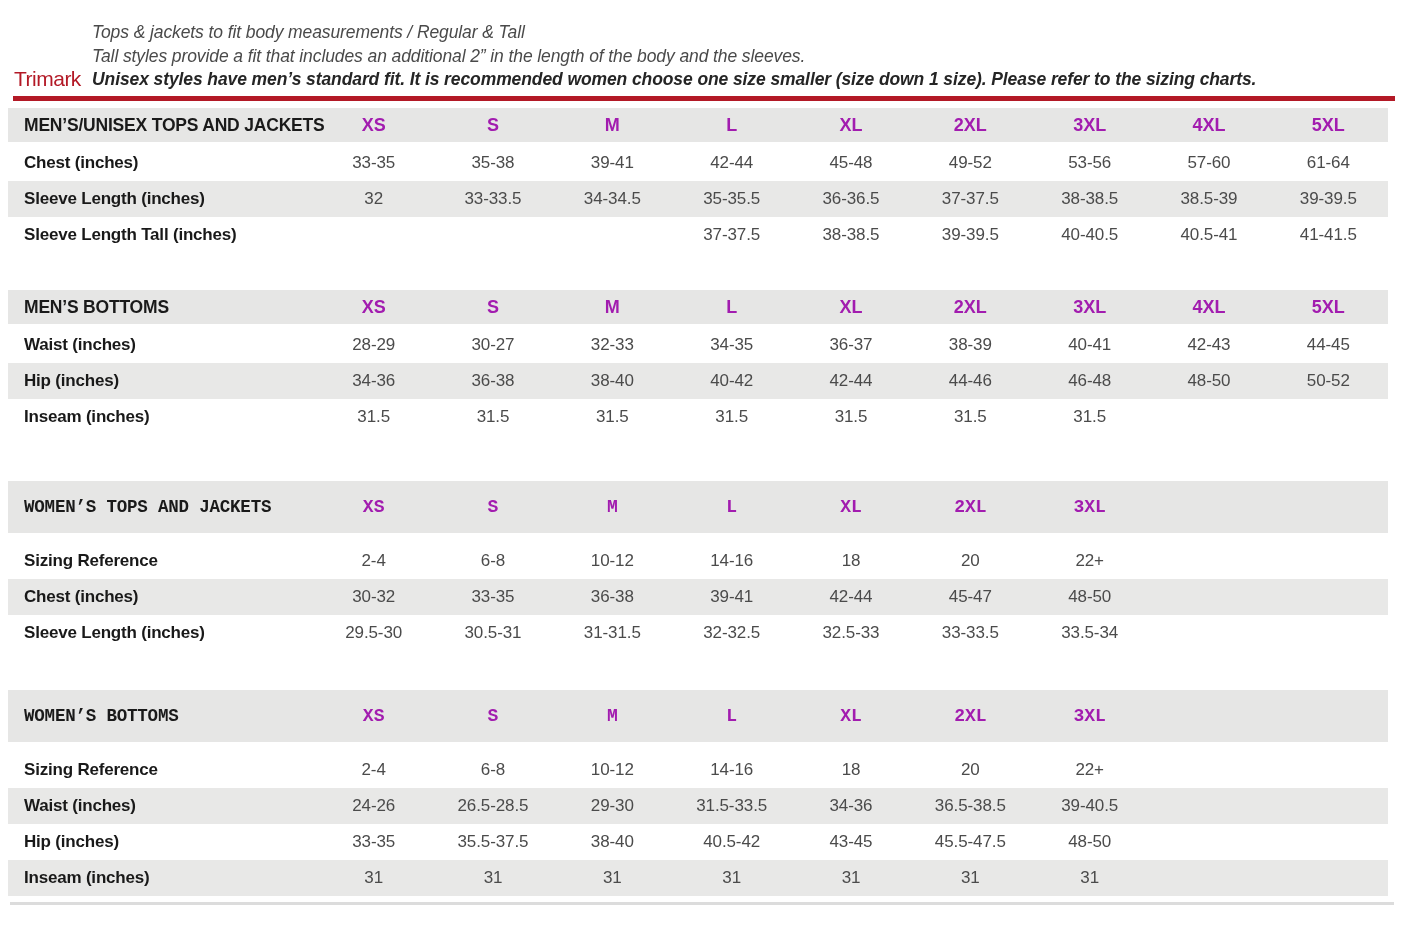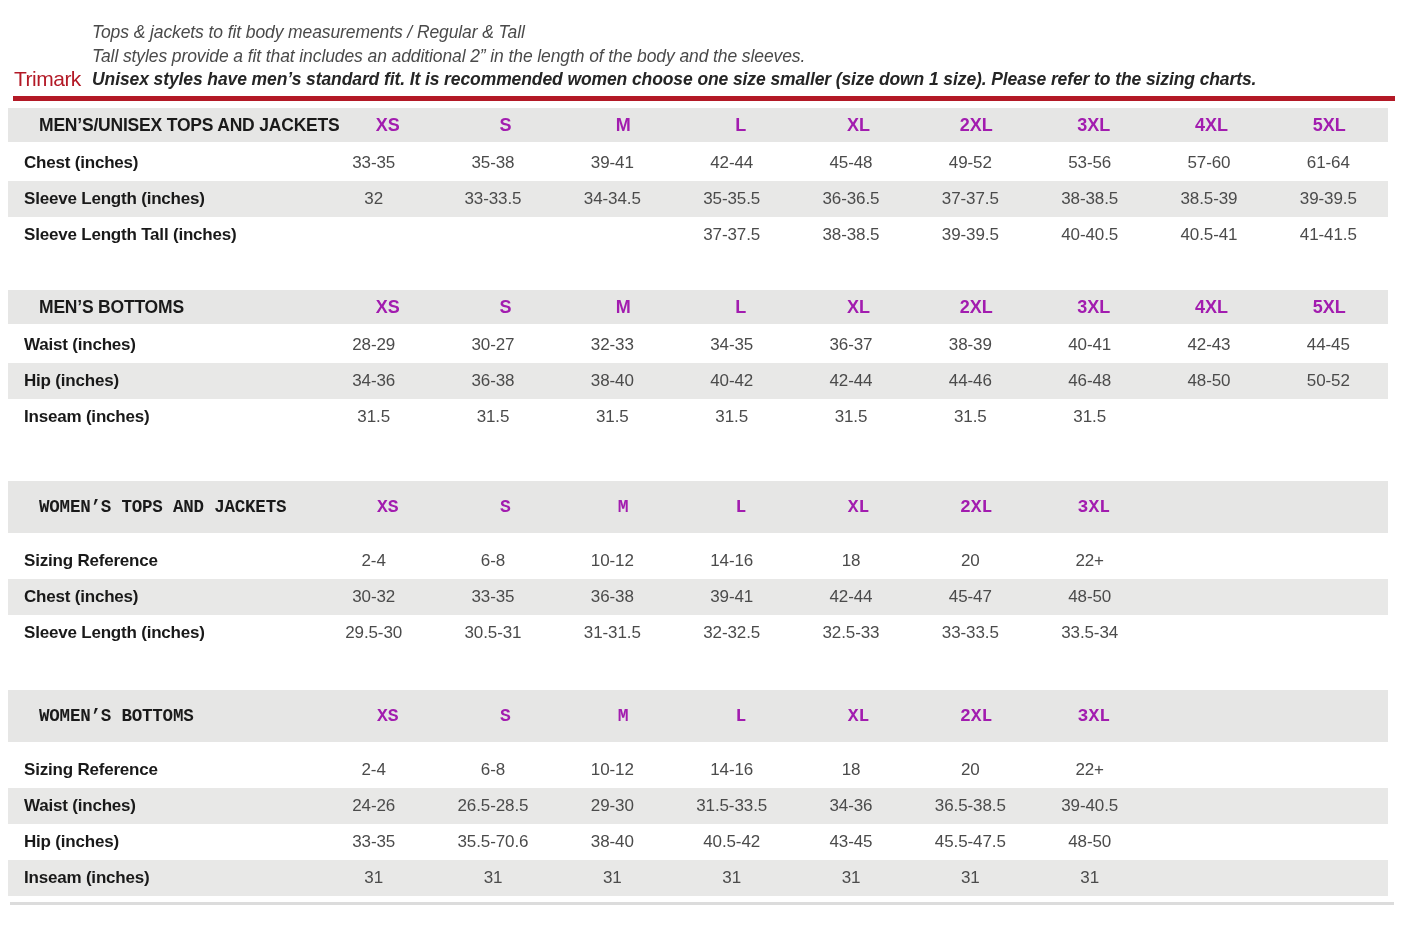--- a/index.html
+++ b/index.html
@@ -31,21 +31,20 @@
   #charts section + section{margin-top:37px;}
   #charts section:nth-of-type(3){margin-top:46px;}
   #charts section:nth-of-type(4){margin-top:39px;}
 
   .t-head{
     display:grid;
     grid-template-columns:306px repeat(9,1fr);
     align-items:center;
     background:#e6e6e5;
     height:34px;
-    padding-left:15px;
   }
   .womens .t-head{height:52px;font-family:Liberation Mono, monospace;}
   .t-head .title{
     padding-left:16px;
     font-weight:bold;font-size:17.5px;color:#1a1a1a;
     letter-spacing:-0.2px;white-space:nowrap;
   }
   .t-head .size{
     text-align:center;font-weight:bold;font-size:18px;color:#a21caf;
   }
@@ -272,21 +271,21 @@
           <div class="val">31.5-33.5</div>
           <div class="val">34-36</div>
           <div class="val">36.5-38.5</div>
           <div class="val">39-40.5</div>
           <div class="val"></div>
           <div class="val"></div>
         </div>
         <div class="t-row">
           <div class="label">Hip (inches)</div>
           <div class="val">33-35</div>
-          <div class="val">35.5-70.6</div>
+          <div class="val">35.5-37.5</div>
           <div class="val">38-40</div>
           <div class="val">40.5-42</div>
           <div class="val">43-45</div>
           <div class="val">45.5-47.5</div>
           <div class="val">48-50</div>
           <div class="val"></div>
           <div class="val"></div>
         </div>
         <div class="t-row">
           <div class="label">Inseam (inches)</div>

